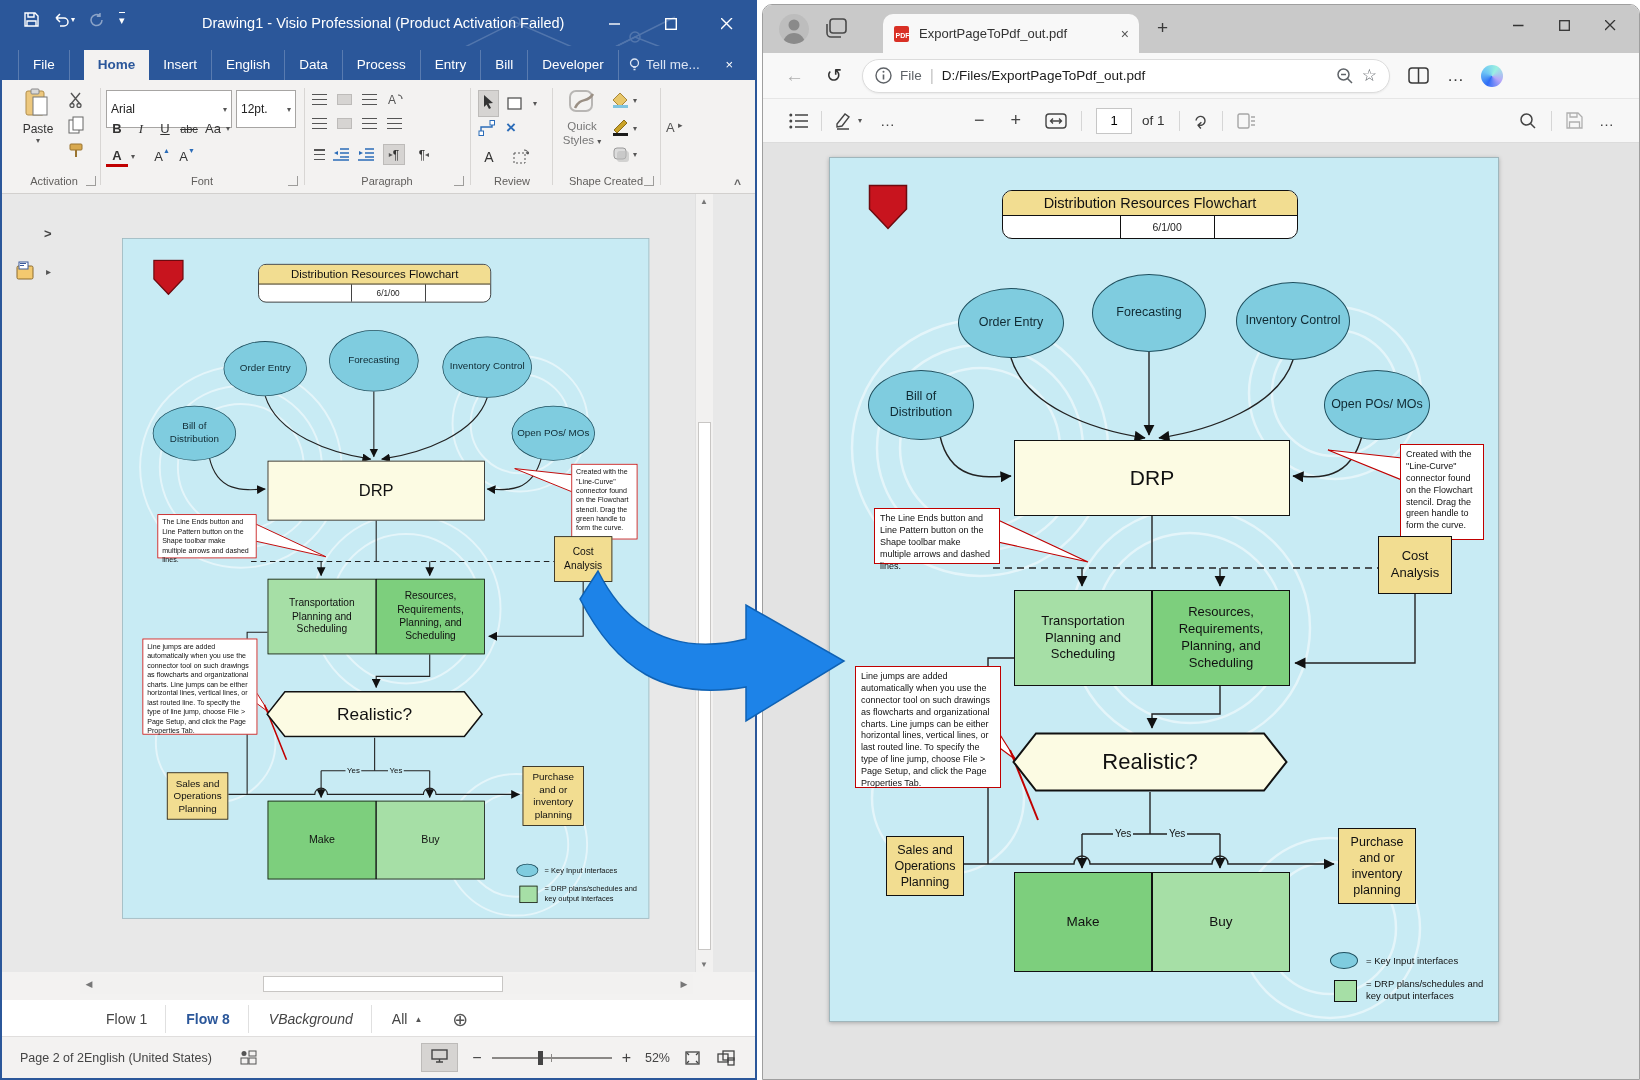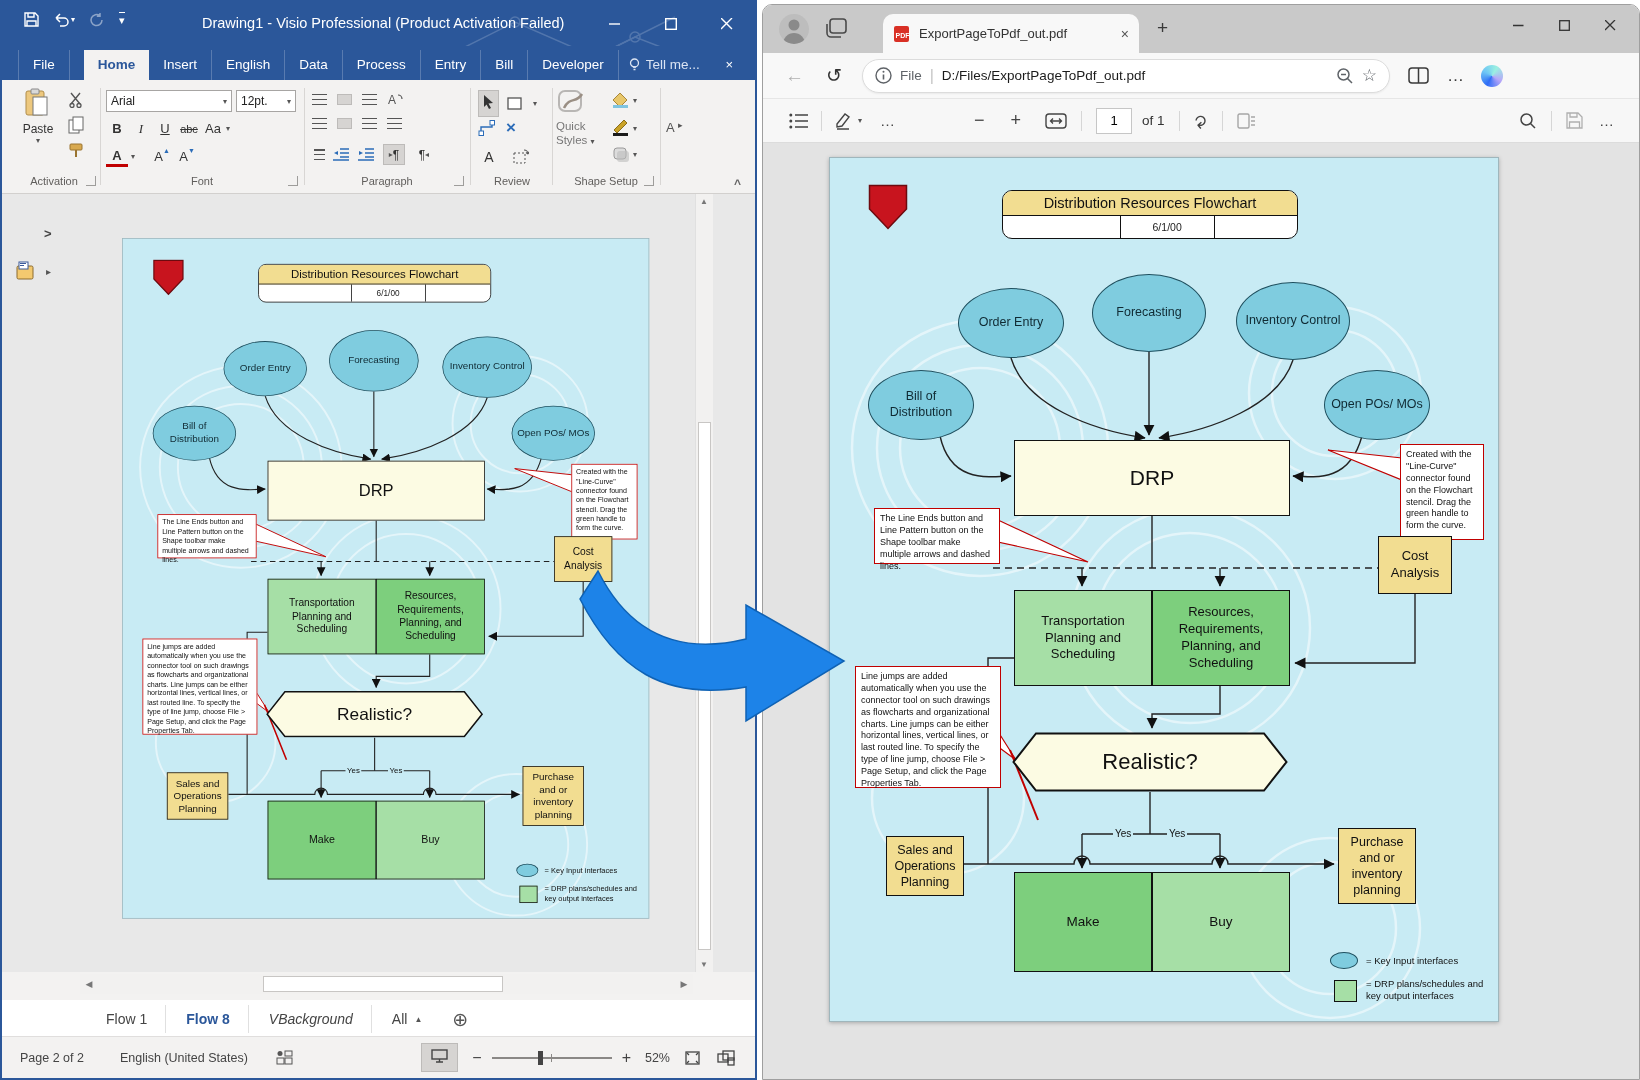--- a/index.html
+++ b/index.html
@@ -26,21 +26,21 @@
   .v-tabs{position:absolute;left:0;top:44px;right:0;height:34px;background:var(--visio-blue);display:flex;align-items:flex-end}
   .v-tab{color:#fff;font-size:13.5px;padding:7px 14px 8px;border-right:1px solid rgba(255,255,255,.22);cursor:default}
   .v-tab.first{border-left:1px solid rgba(255,255,255,.22);margin-left:16px}
   .v-tab.active{background:var(--ribbon-bg);color:var(--visio-blue);border-right:none;font-weight:bold}
   .v-tellme{color:#dbe4f3;font-size:13.5px;padding:7px 10px 8px;display:flex;gap:6px;align-items:center}
   .v-ribbon{position:absolute;left:0;top:78px;right:0;height:114px;background:var(--ribbon-bg);border-bottom:1px solid #d2d0ce}
   .rb-group{position:absolute;top:4px;bottom:4px}
   .rb-sep{position:absolute;top:8px;bottom:8px;width:1px;background:#d8d6d4}
   .rb-label{position:absolute;bottom:2px;left:0;right:0;text-align:center;font-size:11px;color:#605e5c}
   .rb-launch{position:absolute;bottom:3px;right:2px;width:10px;height:10px;border-left:1px solid #8a8886;border-top:1px solid #8a8886;transform:rotate(180deg);opacity:.8}
-  .combo{height:22px;background:#fff;border:1px solid #a7a5a3;display:flex;align-items:center;font-size:12px;padding:0 4px;justify-content:space-between;color:#222}
+  .combo{height:38px;background:#fff;border:1px solid #a7a5a3;display:flex;align-items:center;font-size:12px;padding:0 4px;justify-content:space-between;color:#222}
   .dd{font-size:8px;color:#555}
   .fbtn{min-width:22px;height:21px;display:inline-flex;align-items:center;justify-content:center;font-size:13px;color:#333}
   .lines-ic{width:15px;height:11px;background:repeating-linear-gradient(to bottom,#555 0 1.5px,transparent 1.5px 4.8px)}
   .sel{background:#d6d4d2;border:1px solid #bdbbb9}
   .v-canvas{position:absolute;left:0;top:192px;right:0;height:778px;background:var(--canvas-bg)}
   .v-scroll-v{position:absolute;right:42px;top:0;width:18px;bottom:0;background:#f2f1f0;border-left:1px solid #e0e0e0}
   .v-scroll-h{position:absolute;left:78px;right:62px;top:780px;height:20px;background:#f2f1f0;display:flex;align-items:center}
   .sc-thumb{background:#fff;border:1px solid #c8c6c4}
   .sc-btn{color:#777;font-size:9px;width:18px;text-align:center}
   .v-pagetabs{position:absolute;left:0;right:0;top:998px;height:38px;background:#fff;display:flex;align-items:center;font-size:14px;color:#444;padding-left:86px;gap:2px}
@@ -285,21 +285,21 @@
             <rect x="2" y="4" width="11" height="10" fill="none" stroke="#555" stroke-dasharray="2 2"></rect>
             <path d="M12,1 a4,4 0 0 1 4,4" fill="none" stroke="#555" stroke-width="1.2"></path>
             <path d="M16,5 l-2,-1.5 M16,5 l1,-2.3" stroke="#555" stroke-width="1.1"></path>
           </svg>
       </div>
       <div class="rb-label">Review</div>
     </div>
     <div class="rb-sep" style="left:550px"></div>
 
     <div class="rb-group" style="left:554px;width:100px">
-      <div class="abs" style="left:0;top:4px;width:52px;">
+      <div class="abs" style="left:0;top:4px;width:52px;text-align:center">
         <svg width="30" height="28">
             <rect x="3" y="3" width="22" height="20" rx="6" fill="none" stroke="#b8b6b4" stroke-width="2"></rect>
             <path d="M8,20 C14,8 20,16 26,6" fill="none" stroke="#9a8f84" stroke-width="2.5"></path>
           </svg>
         <div style="font-size:11.5px;color:#777;line-height:1.2"><span>Quick Styles</span> <span class="dd">▾</span></div>
       </div>
       <div class="row abs" style="left:56px;top:8px;gap:3px">
         <svg width="18" height="16">
             <path d="M8,1 L15,8 L8,15 L1,8 Z" fill="#e8c76a" stroke="#a8873a"></path>
             <rect x="1" y="13" width="15" height="3" fill="#7fc4e0"></rect>
@@ -313,21 +313,21 @@
           </svg>
         <span class="dd">▾</span>
       </div>
       <div class="row abs" style="left:56px;top:62px;gap:3px">
         <svg width="18" height="16">
             <rect x="2" y="2" width="12" height="11" rx="3" fill="#dcdcdc" stroke="#9a9a9a"></rect>
             <rect x="5" y="5" width="12" height="11" rx="3" fill="#bdbdbd" opacity=".6"></rect>
           </svg>
         <span class="dd">▾</span>
       </div>
-      <div class="rb-label">Shape Setup</div>
+      <div class="rb-label">Shape Created</div>
       <div class="rb-launch"></div>
     </div>
     <div class="rb-sep" style="left:658px"></div>
     <span class="abs" style="left:664px;top:40px;font-size:13px;color:#555">A</span>
     <span class="abs" style="left:676px;top:40px;font-size:9px;color:#555">▸</span>
     <span class="abs" style="right:14px;bottom:2px;font-size:12px;color:#666;font-weight:bold">^</span>
   </div>
 
   <div class="v-canvas">
     <span class="abs" style="left:42px;top:32px;color:#444;font-size:13px;font-weight:bold">&gt;</span>
@@ -489,21 +489,21 @@
     <div class="ptab italic">VBackground</div>
     <div class="ptab row" style="gap:7px;border-right:none">
       <span>All</span>
       <span style="font-size:8px;color:#555">▲</span>
     </div>
     <span style="font-size:19px;color:#555;margin-left:10px">⊕</span>
   </div>
 
   <div class="v-status">
     <span style="margin-left:18px">Page 2 of 2</span>
-    <span style="margin-left:36px">English (United States)</span>
+    <span style="">English (United States)</span>
     <svg class="i" style="margin-left:28px" width="17" height="15">
         <circle cx="4" cy="3.5" r="2.5" fill="#555"></circle>
         <rect x="9" y="1" width="7" height="5" fill="none" stroke="#555"></rect>
         <rect x="1" y="8" width="7" height="6" fill="none" stroke="#555"></rect>
         <rect x="9" y="8" width="7" height="6" fill="none" stroke="#555"></rect>
       </svg>
     <div style="flex:1"></div>
     <span class="sel" style="padding:5px 9px;margin-right:14px"><svg width="17" height="14">
           <rect x="1" y="1" width="15" height="9" fill="none" stroke="#444" stroke-width="1.4"></rect>
           <path d="M8.5,10 v3 M5,13 h7" stroke="#444" stroke-width="1.4"></path>

